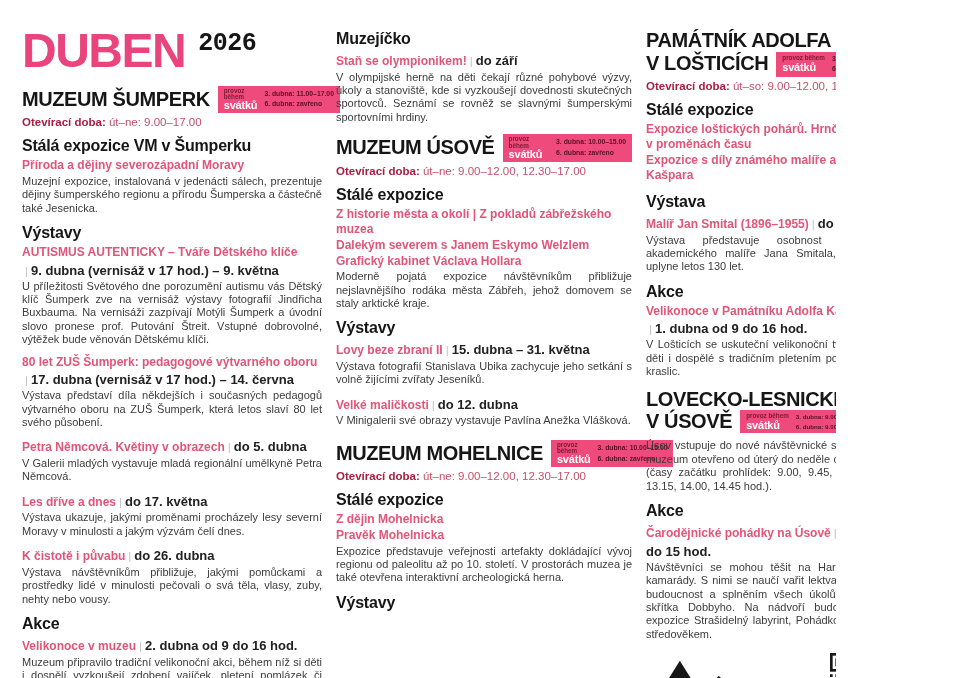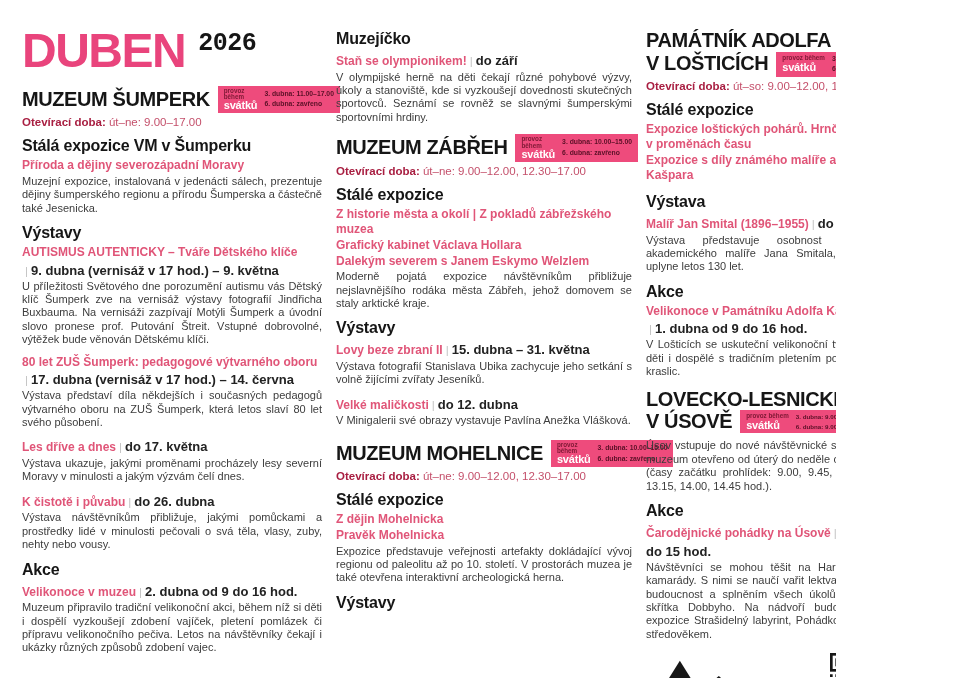--- a/index.html
+++ b/index.html
@@ -90,20 +90,24 @@
       <div><span class="sep">|</span><span class="ed">9. dubna (vernisáž v 17 hod.) – 9. května</span></div>
       <p class="body">U příležitosti Světového dne porozumění autismu vás Dětský klíč Šumperk zve na vernisáž výstavy fotografií Jindřicha Buxbauma. Na vernisáži zazpívají Motýli Šumperk a úvodní slovo pronese prof. Putování Štreit. Vstupné dobrovolné, výtěžek bude věnován Dětskému klíči.</p>
     </div>
 
     <div class="entry">
       <span class="et tl">80 let ZUŠ Šumperk: pedagogové výtvarného oboru</span>
       <div><span class="sep">|</span><span class="ed">17. dubna (vernisáž v 17 hod.) – 14. června</span></div>
       <p class="body">Výstava představí díla někdejších i současných pedagogů výtvarného oboru na ZUŠ Šumperk, která letos slaví 80 let svého působení.</p>
     </div>
 
+    <div class="entry">
+      <span class="et">Petra Němcová. Květiny v obrazech</span><span class="sep">|</span><span class="ed">do 5. dubna</span>
+      <p class="body">V Galerii mladých vystavuje mladá regionální umělkyně Petra Němcová.</p>
+    </div>
 
     <div class="entry">
       <span class="et">Les dříve a dnes</span><span class="sep">|</span><span class="ed">do 17. května</span>
       <p class="body">Výstava ukazuje, jakými proměnami procházely lesy severní Moravy v minulosti a jakým výzvám čelí dnes.</p>
     </div>
 
     <div class="entry">
       <span class="et">K čistotě i půvabu</span><span class="sep">|</span><span class="ed">do 26. dubna</span>
       <p class="body">Výstava návštěvníkům přibližuje, jakými pomůckami a prostředky lidé v minulosti pečovali o svá těla, vlasy, zuby, nehty nebo vousy.</p>
     </div>
@@ -119,42 +123,42 @@
 
   <div class="col c2">
 
     <h3 class="sh" style="margin-top:2px;">Muzejíčko</h3>
     <div class="entry">
       <span class="et">Staň se olympionikem!</span><span class="sep">|</span><span class="ed">do září</span>
       <p class="body">V olympijské herně na děti čekají různé pohybové výzvy, úkoly a stanoviště, kde si vyzkoušejí dovednosti skutečných sportovců. Seznámí se rovněž se slavnými šumperskými sportovními hrdiny.</p>
     </div>
 
     <div class="mus-row" style="margin-top:10px;">
-      <h2 class="mus">MUZEUM ZÁBŘEH</h2>
+      <h2 class="mus">MUZEUM ÚSOVĚ</h2>
       <div class="badge">
         <div class="badge-left">
           <div class="bsm">provoz během</div>
           <div class="bbg">svátků</div>
         </div>
         <div class="badge-right">
           <div class="bl">3. dubna: 10.00–15.00</div>
           <div class="bl">6. dubna: zavřeno</div>
         </div>
       </div>
     </div>
     <div class="open">
       <span class="open-label">Otevírací doba:</span>
       <span class="open-value">út–ne: 9.00–12.00, 12.30–17.00</span>
     </div>
 
     <h3 class="sh">Stálé expozice</h3>
     <div class="entry">
       <span class="et tl">Z historie města a okolí | Z pokladů zábřežského muzea</span>
+      <span class="et tl">Dalekým severem s Janem Eskymo Welzlem</span>
       <span class="et tl">Grafický kabinet Václava Hollara</span>
-      <span class="et tl">Dalekým severem s Janem Eskymo Welzlem</span>
       <p class="body">Moderně pojatá expozice návštěvníkům přibližuje nejslavnějšího rodáka města Zábřeh, jehož domovem se staly arktické kraje.</p>
     </div>
 
     <h3 class="sh">Výstavy</h3>
 
 
     <div class="entry">
       <span class="et">Lovy beze zbraní II</span><span class="sep">|</span><span class="ed">15. dubna – 31. května</span>
       <p class="body">Výstava fotografií Stanislava Ubika zachycuje jeho setkání s volně žijícími zvířaty Jeseníků.</p>
     </div>

